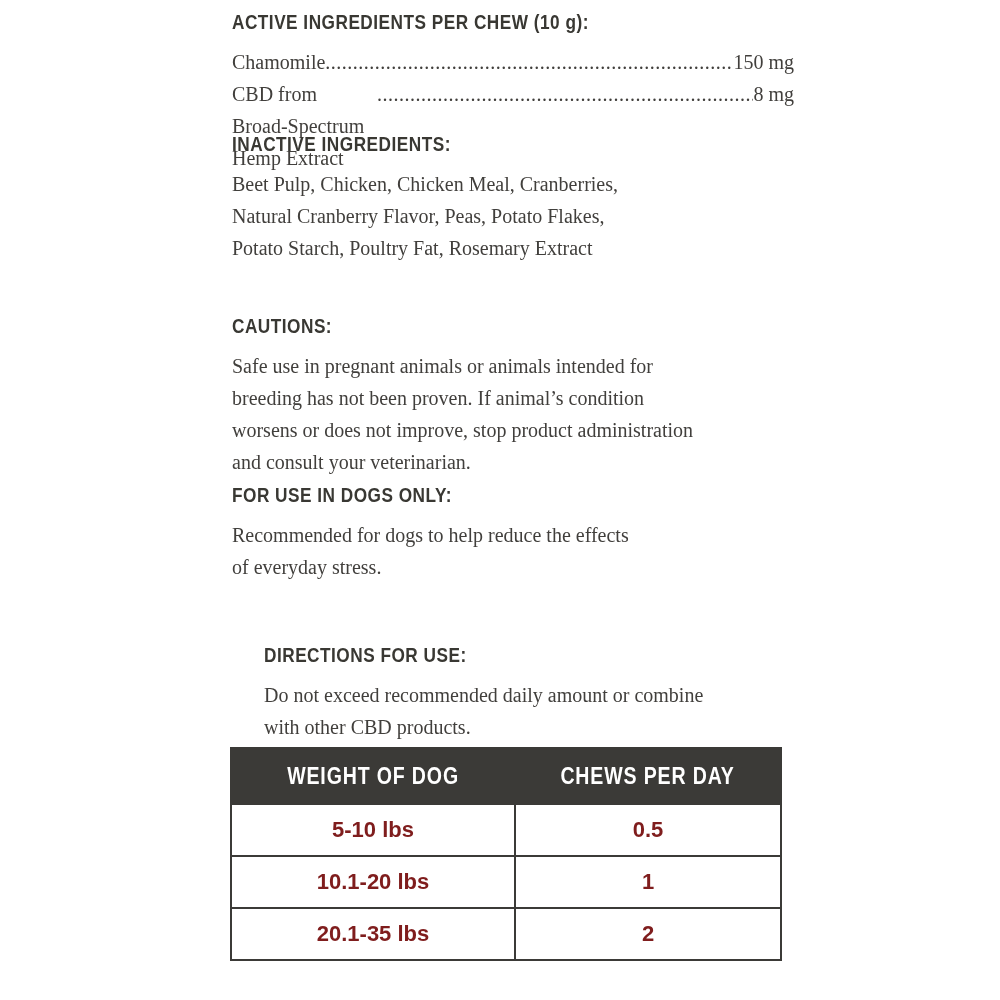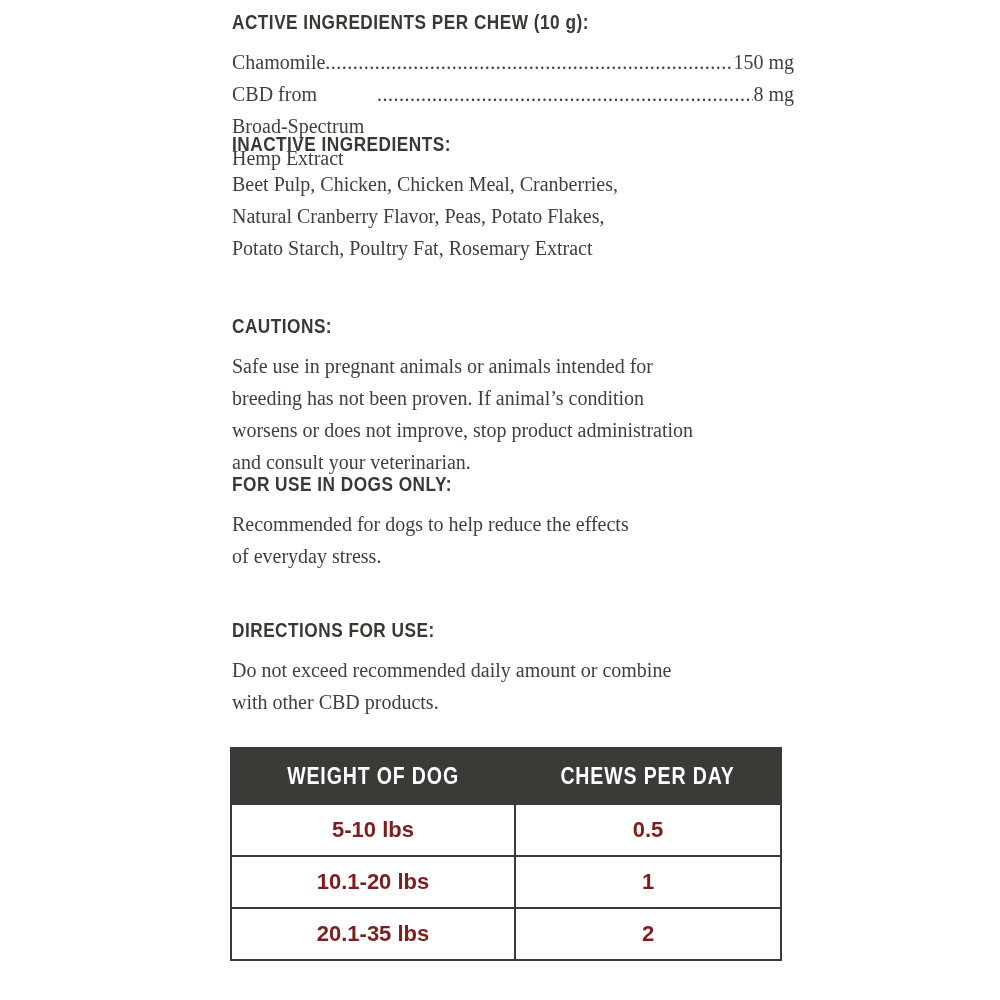--- a/index.html
+++ b/index.html
@@ -18,22 +18,22 @@
     height: 1000px;
     background: var(--page-bg, #fff);
     overflow: hidden;
     font-family: "Liberation Serif", serif;
     color: var(--ink, #413f3c);
   }
   .section { position: absolute; left: 232px; width: 575px; }
   .sec-active     { top: 10px; }
   .sec-inactive   { top: 132px; }
   .sec-cautions   { top: 314px; }
-  .sec-foruse     { top: 472px; }
-  .sec-directions { top: 618px; }
+  .sec-foruse     { top: 483px; }
+  .sec-directions { top: 643px; margin-left: 32px; }
 
   .heading {
     font-family: "Liberation Sans", sans-serif;
     font-weight: 700;
     font-size: 21px;
     line-height: 24px;
     color: var(--heading-ink, #393833);
     margin-bottom: 12px;
     white-space: nowrap;
   }

